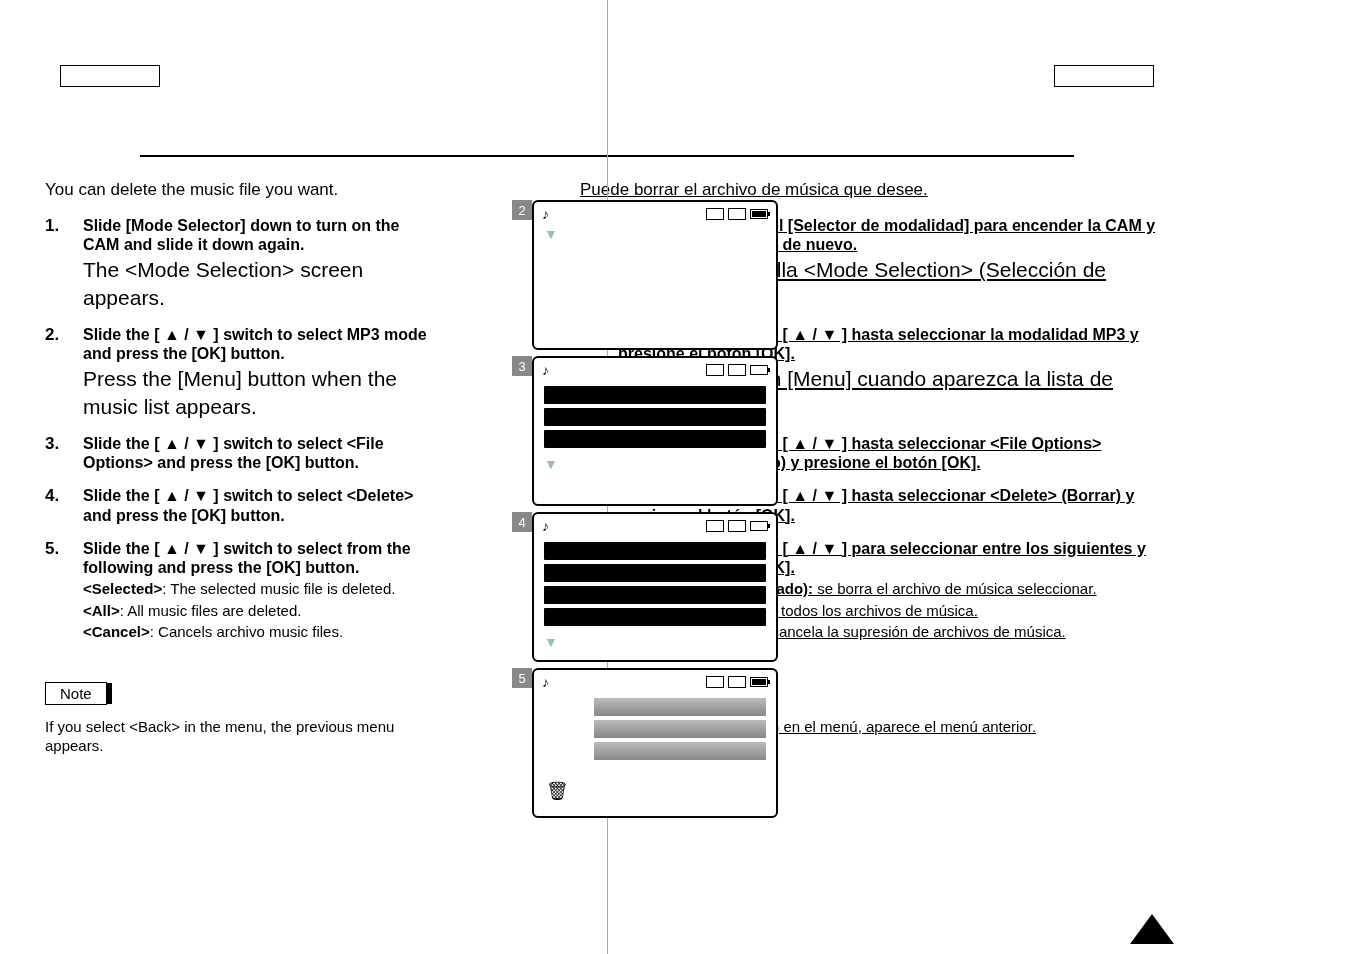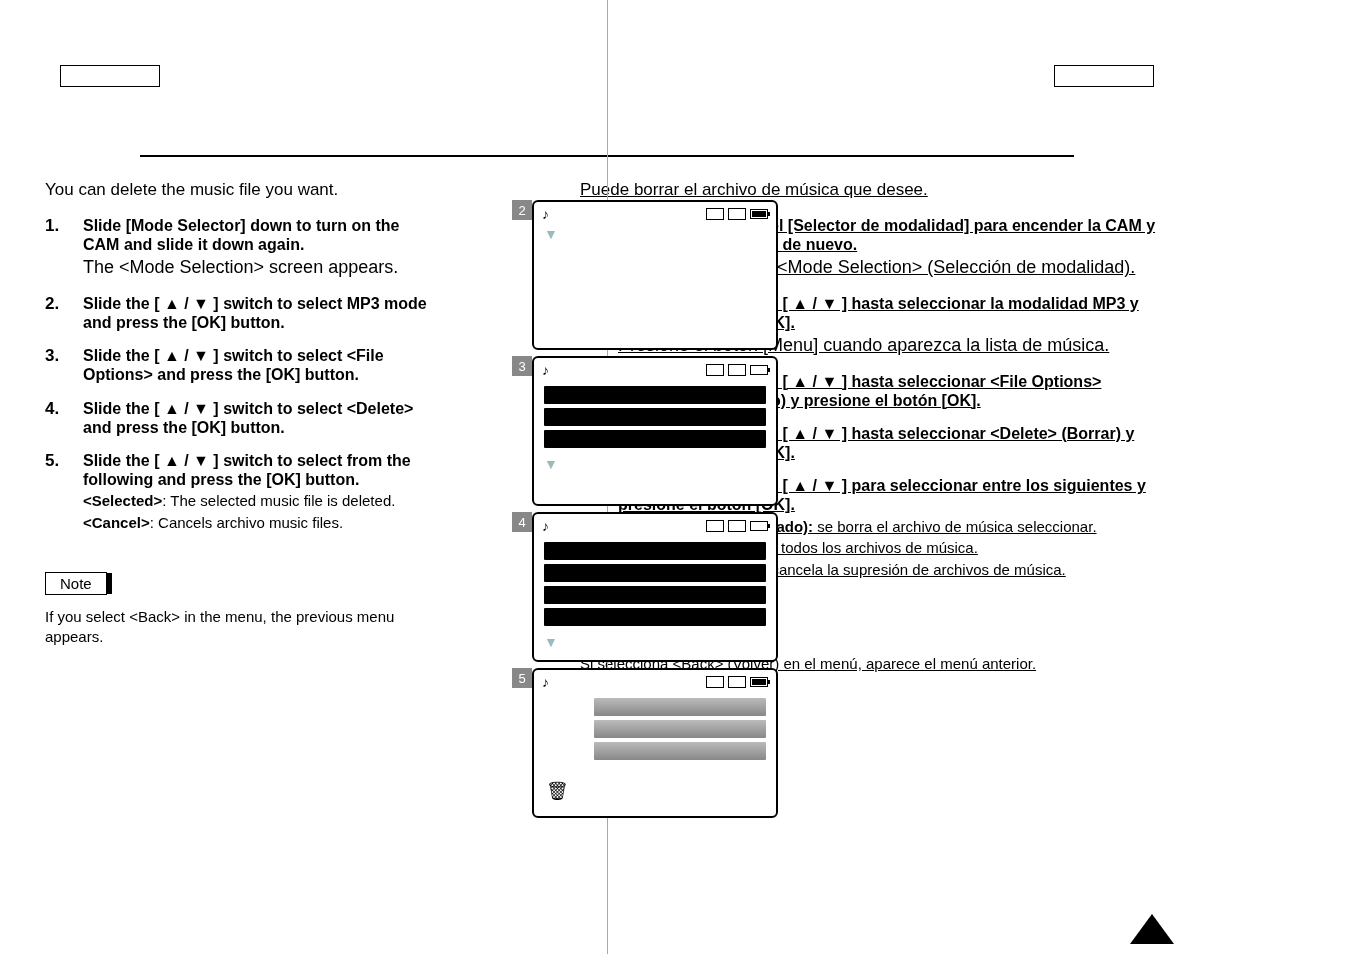--- a/index.html
+++ b/index.html
@@ -12,21 +12,21 @@
   .columns { display: flex; margin-top: 120px; gap: 30px; }
   .col { flex: 1; padding: 0 10px; }
   .col-left { padding-left: 5px; }
   .col-right { padding-left: 110px; text-decoration: underline; }
   .intro { font-size: 17px; margin-bottom: 16px; }
   ol.steps { list-style: none; padding: 0; }
   ol.steps > li { margin-bottom: 14px; display: flex; gap: 14px; }
   .num { font-weight: bold; font-size: 17px; width: 24px; flex-shrink: 0; }
   .step-body { flex: 1; }
   .step-title { font-weight: bold; font-size: 16px; line-height: 1.2; }
-  .step-sub { font-size: 18px; line-height: 1.3; margin-top: 2px; }
+  .step-sub { font-size: 21px; line-height: 1.3; margin-top: 2px; }
   .opt { font-size: 15px; line-height: 1.3; margin-top: 2px; }
   .opt b { font-weight: bold; }
   .note-box { margin-top: 40px; }
   .note-label { display: inline-block; border: 1px solid #000; padding: 2px 14px; font-size: 15px; position: relative; text-align: right; }
   .note-label::after { content: ""; position: absolute; left: 100%; top: 0; bottom: 0; width: 6px; background: #000; }
   .note-text { font-size: 15px; margin-top: 12px; line-height: 1.3; }
   
   .device-stack { position: absolute; left: 532px; top: 200px; width: 246px; }
   .device { position: relative; width: 246px; height: 150px; border: 2px solid #000; border-radius: 6px; margin-bottom: 6px; background: #fff; }
   .device .badge { position: absolute; left: -22px; top: -2px; width: 20px; height: 20px; background: #888; color: #fff; font-size: 13px; display: flex; align-items: center; justify-content: center; }
@@ -64,39 +64,41 @@
           <div class="num">1.</div>
           <div class="step-body">
             <div class="step-title">Slide [Mode Selector] down to turn on the CAM and slide it down again.</div>
             <div class="step-sub">The &lt;Mode Selection&gt; screen appears.</div>
           </div>
         </li>
         <li>
           <div class="num">2.</div>
           <div class="step-body">
             <div class="step-title">Slide the [ ▲ / ▼ ] switch to select MP3 mode and press the [OK] button.</div>
+            <div class="step-sub">Press the [Menu] button when the music list appears.</div>
           </div>
         </li>
         <li>
           <div class="num">3.</div>
           <div class="step-body">
               <div class="step-title">Slide the [ ▲ / ▼ ] switch to select &lt;File Options&gt; and press the [OK] button.</div>
             </div>
         </li>
         <li>
           <div class="num">4.</div>
           <div class="step-body">
               <div class="step-title">Slide the [ ▲ / ▼ ] switch to select &lt;Delete&gt; and press the [OK] button.</div>
             </div>
         </li>
         <li>
           <div class="num">5.</div>
           <div class="step-body">
             <div class="step-title">Slide the [ ▲ / ▼ ] switch to select from the following and press the [OK] button.</div>
             <div class="opt"><b>&lt;Selected&gt;</b><span>: The selected music file is deleted.</span></div>
+            <div class="opt"><b>&lt;All&gt;</b><span>: All music files are deleted.</span></div>
             <div class="opt"><b>&lt;Cancel&gt;</b><span>: Cancels archivo music files.</span></div>
           </div>
         </li>
       </ol>
       <div class="note-box">
         <div class="note-label">Note</div>
         <div class="note-text">If you select &lt;Back&gt; in the menu, the previous menu appears.</div>
       </div>
     </div>
 

